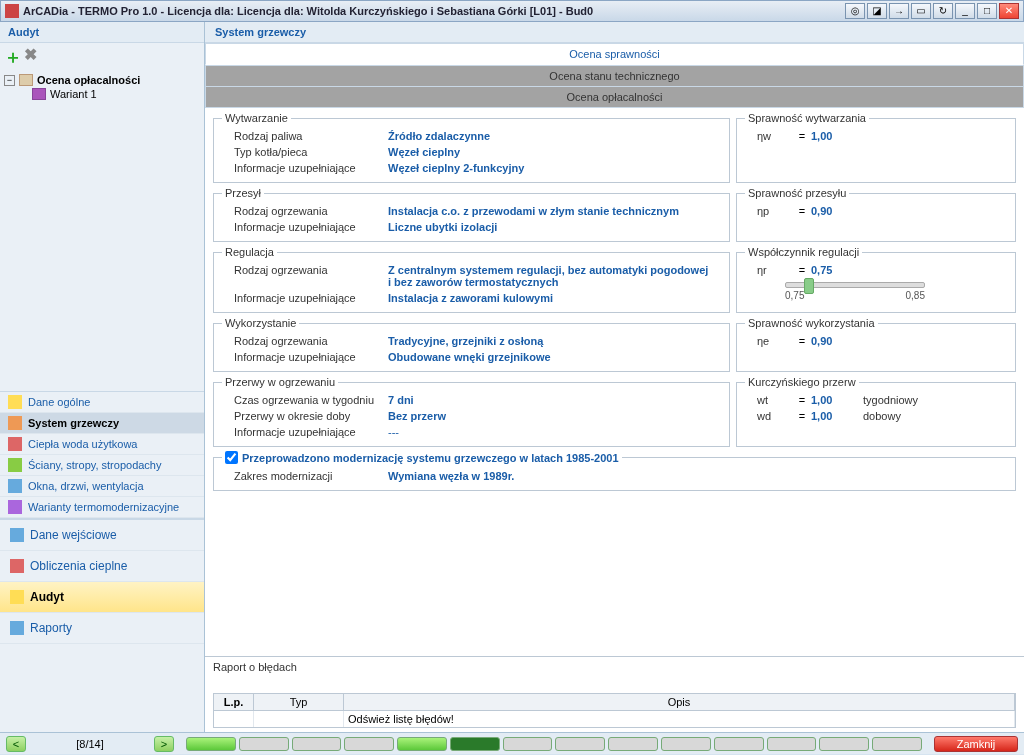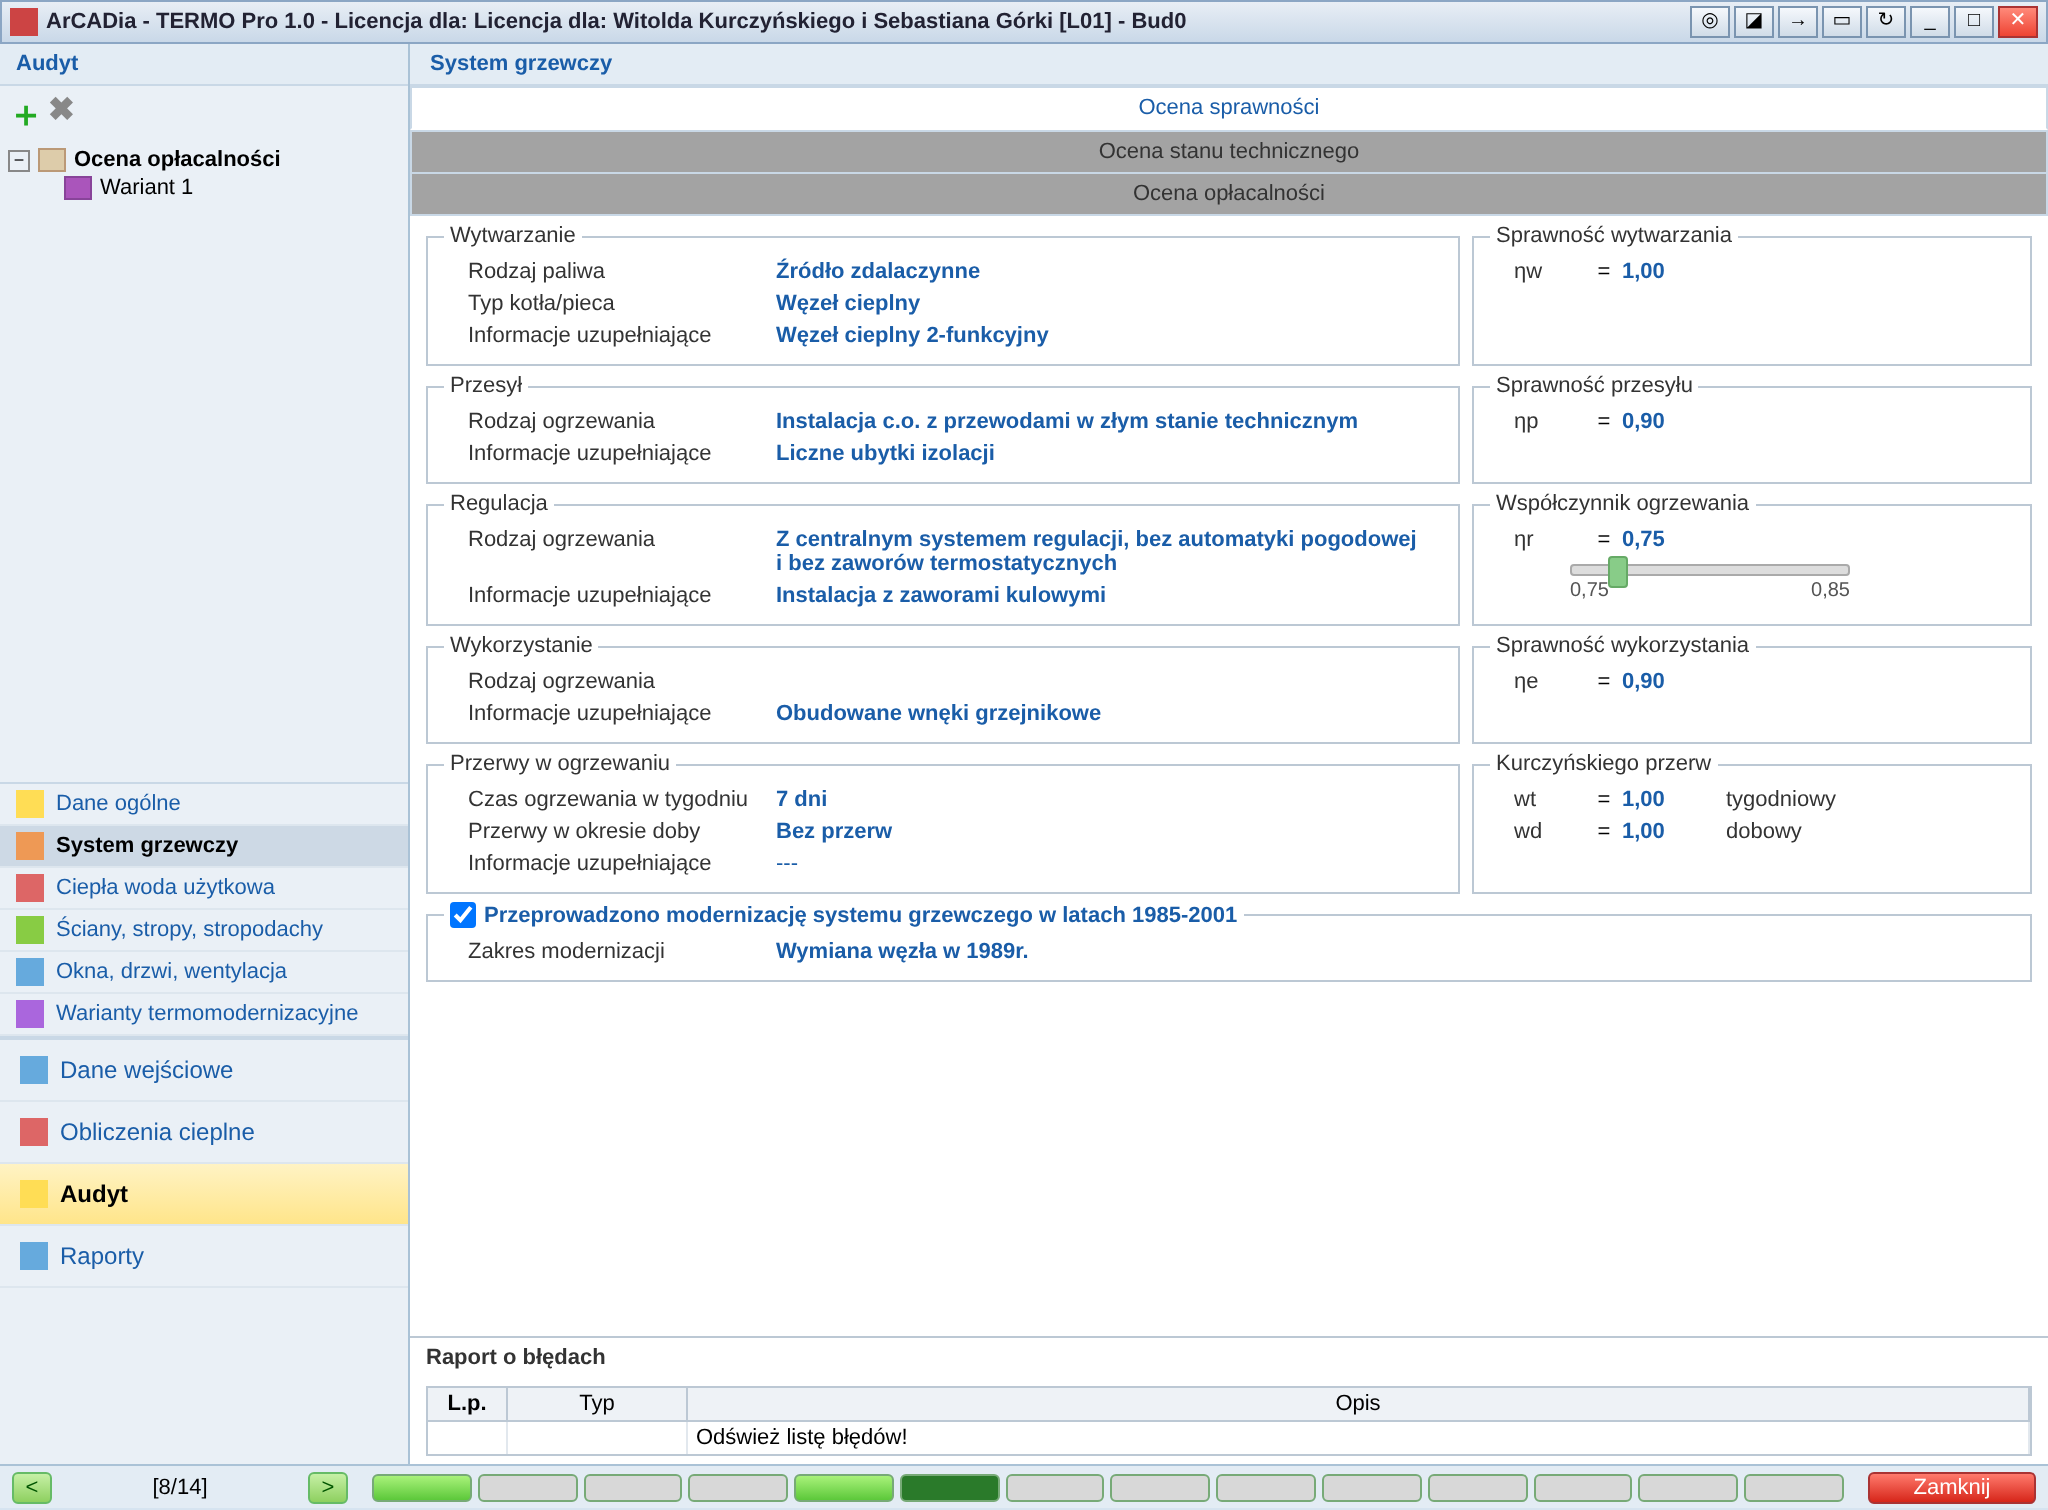--- a/index.html
+++ b/index.html
@@ -72,21 +72,21 @@
   .slider-wrap{margin-top:4px;}
   .slider{width:140px;height:6px;background:#ddd;border:1px solid #aaa;border-radius:2px;position:relative;margin-left:40px;}
   .slider .thumb{position:absolute;top:-5px;left:18px;width:10px;height:16px;background:#8c8;border:1px solid #6a6;border-radius:2px;cursor:pointer;}
   .slider-ticks{display:flex;justify-content:space-between;width:140px;margin-left:40px;font-size:10px;color:#555;margin-top:2px;}
   
   .col-left{flex:1;}
   .col-right{width:280px;}
   
   
   .report{border-top:1px solid #bcc8d4;padding:4px 8px;}
-  .report-legend{color:#333;font-weight:bold;display:block;margin-bottom:8px;}
+  .report-legend{color:#333;font-weight:normal;display:block;margin-bottom:20px;}
   .rtable{border:1px solid #bcc8d4;width:100%;}
   .rhead{display:flex;background:#eef2f6;border-bottom:1px solid #bcc8d4;}
   .rhead div{padding:2px 4px;border-right:1px solid #bcc8d4;text-align:center;}
   .rhead .c1{width:40px;font-weight:bold;} .rhead .c2{width:90px;} .rhead .c3{flex:1;}
   .rrow{display:flex;}
   .rrow div{padding:2px 4px;border-right:1px solid #e2e8ee;}
   .rrow .c1{width:40px;} .rrow .c2{width:90px;} .rrow .c3{flex:1;}
   
   
   .bottom{height:22px;display:flex;align-items:center;padding:0 6px;gap:4px;background:#e3ecf4;border-top:1px solid #aac2d6;}
@@ -245,21 +245,21 @@
           <div class="fld">
               <div class="lbl">Rodzaj ogrzewania</div>
               <div class="val">Z centralnym systemem regulacji, bez automatyki pogodowej i bez zaworów termostatycznych</div>
             </div>
           <div class="fld">
               <div class="lbl">Informacje uzupełniające</div>
               <div class="val">Instalacja z zaworami kulowymi</div>
             </div>
         </fieldset>
         <fieldset class="col-right eff">
-          <legend>Współczynnik ogrzewania</legend>
+          <legend>Współczynnik regulacji</legend>
           <div class="fld">
               <div class="lbl">ηr</div>
               <div class="eq">=</div>
               <div class="num">0,75</div>
             </div>
           <div class="slider-wrap">
             <div class="slider">
                 <div class="thumb"></div>
               </div>
             <div class="slider-ticks">
@@ -268,20 +268,21 @@
               </div>
           </div>
         </fieldset>
       </div>
 
       <div class="row">
         <fieldset class="col-left">
           <legend>Wykorzystanie</legend>
           <div class="fld">
               <div class="lbl">Rodzaj ogrzewania</div>
+              <div class="val">Tradycyjne, grzejniki z osłoną</div>
             </div>
           <div class="fld">
               <div class="lbl">Informacje uzupełniające</div>
               <div class="val">Obudowane wnęki grzejnikowe</div>
             </div>
         </fieldset>
         <fieldset class="col-right eff">
           <legend>Sprawność wykorzystania</legend>
           <div class="fld">
               <div class="lbl">ηe</div>

